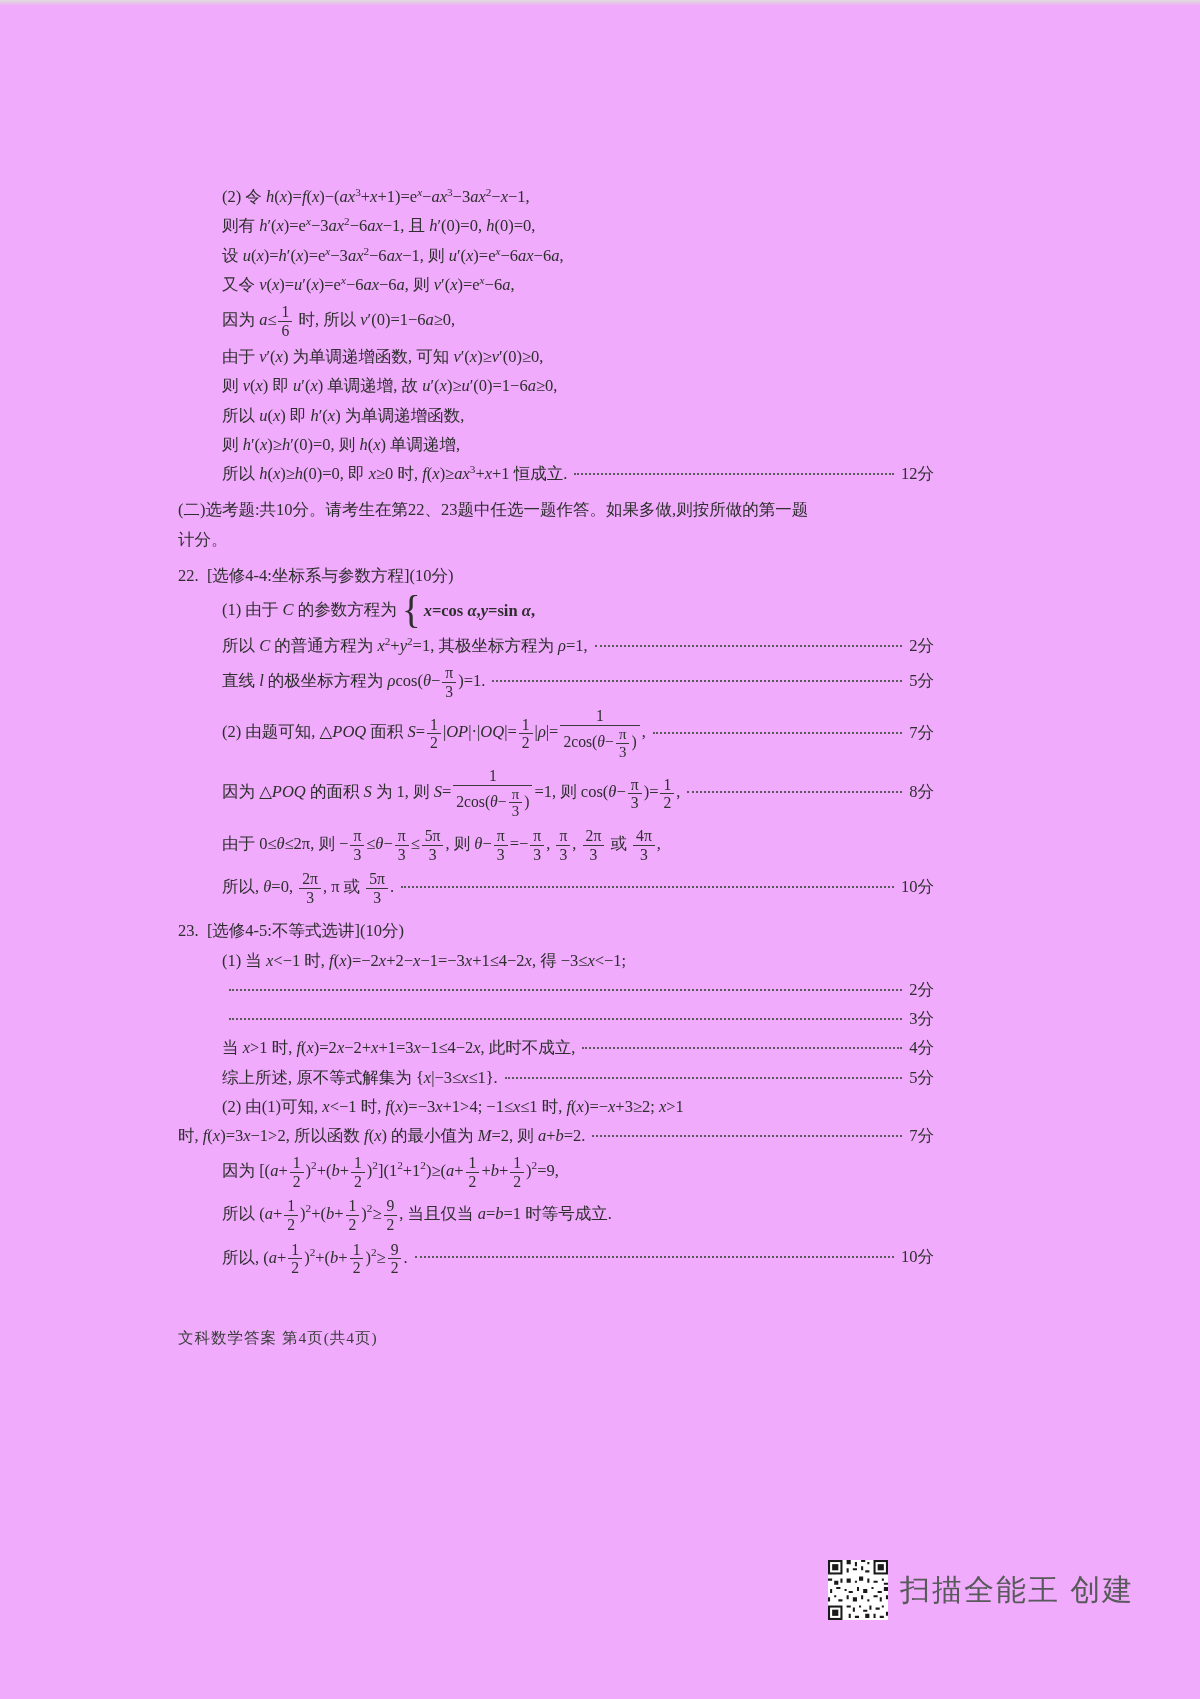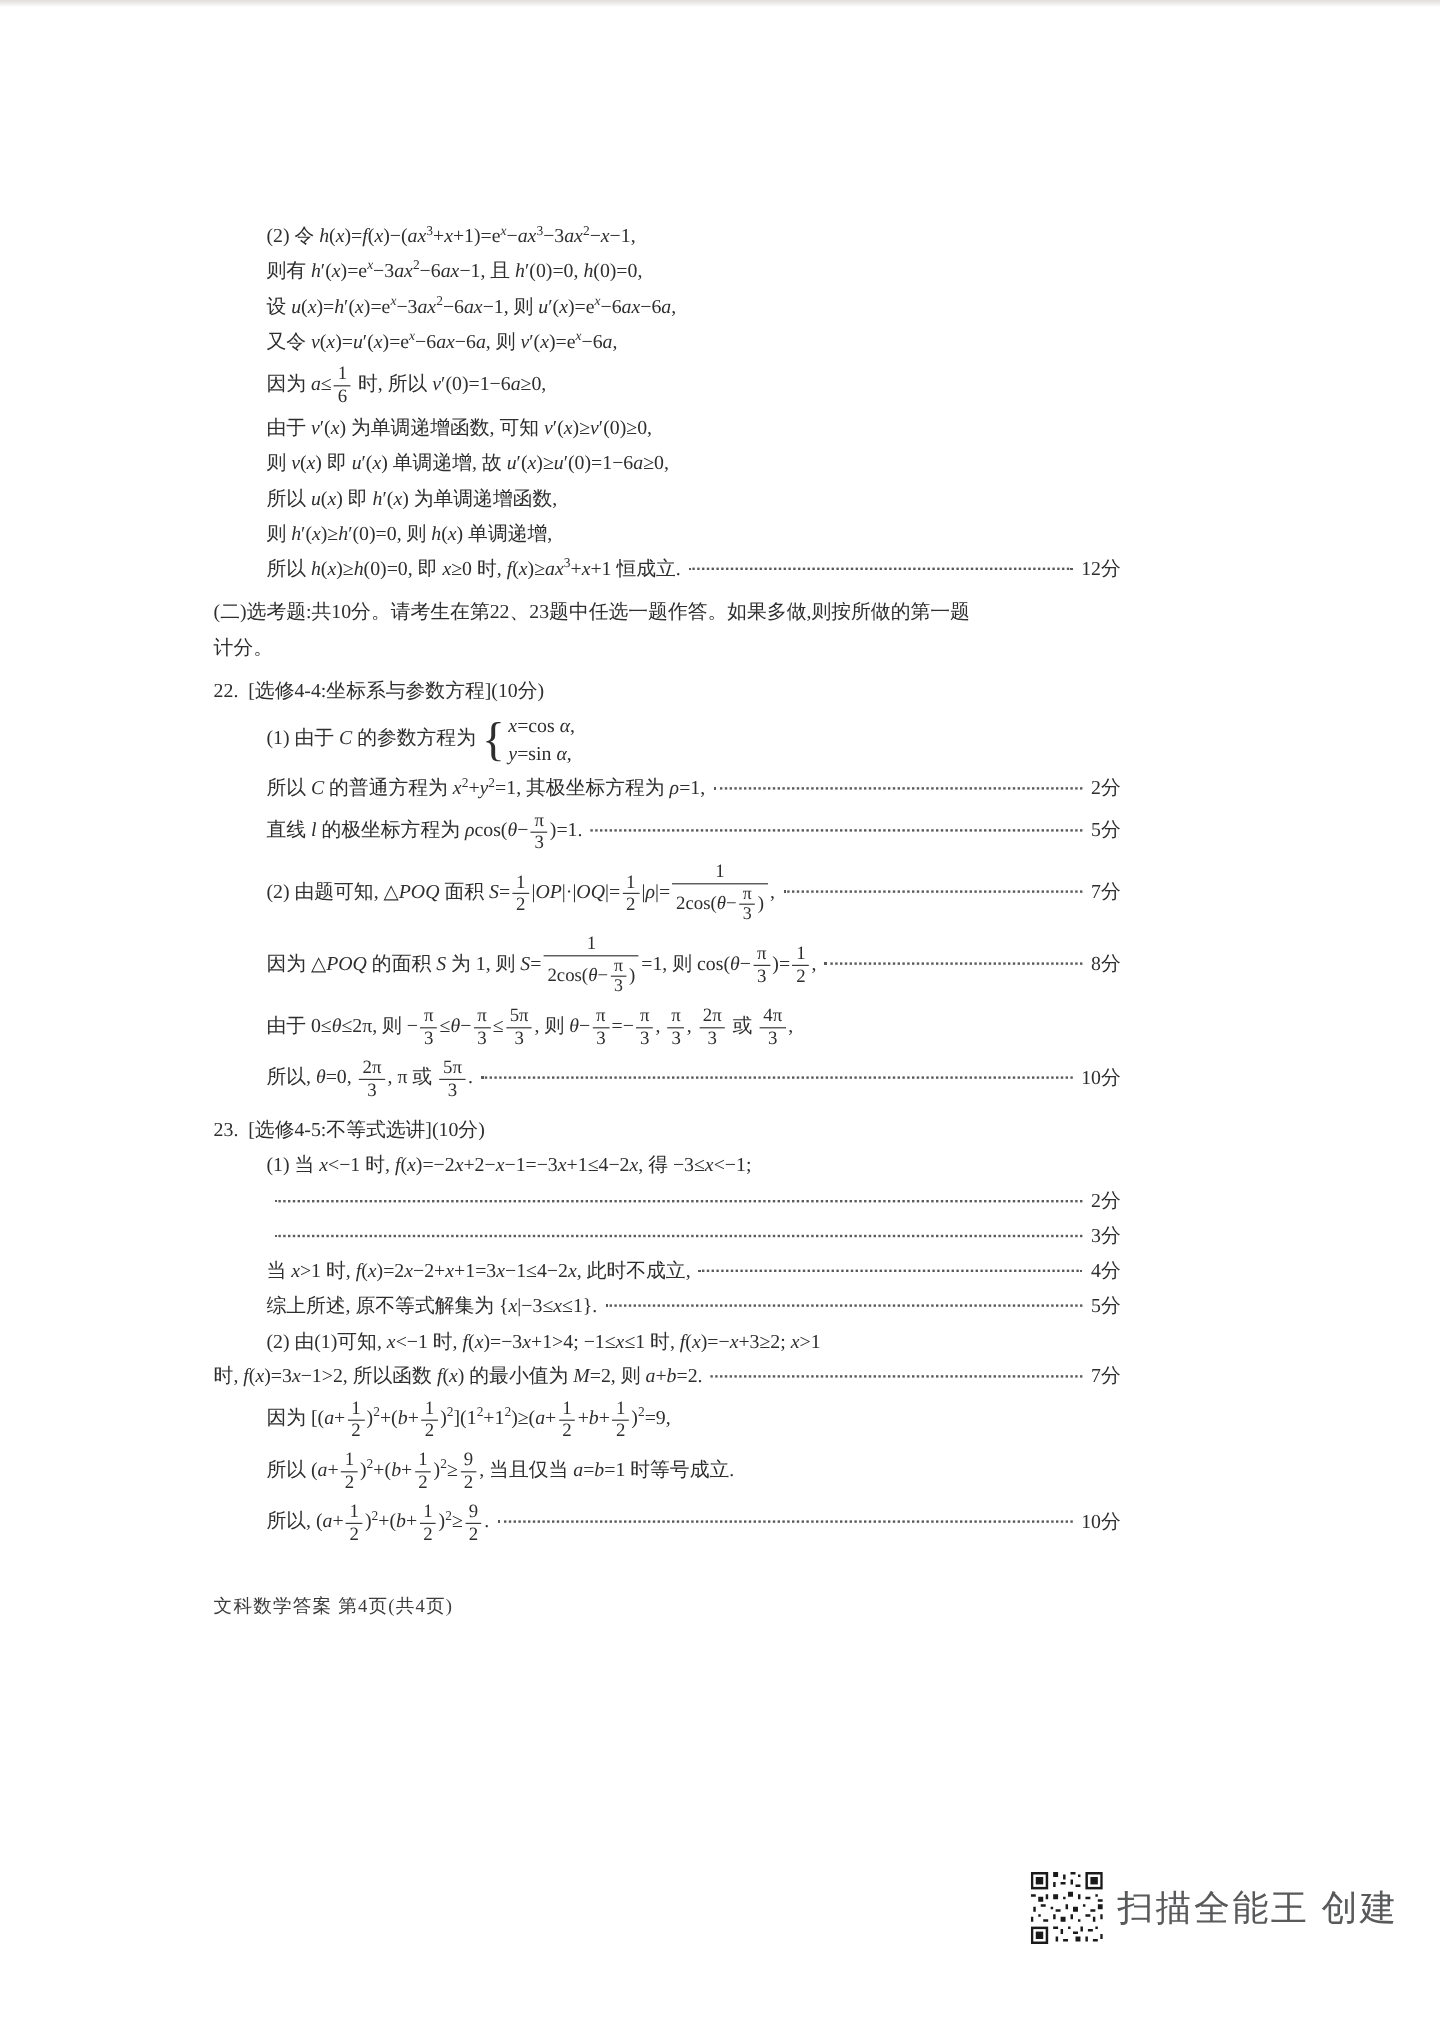--- a/index.html
+++ b/index.html
@@ -1,42 +1,42 @@
 <!DOCTYPE html>
 <html><head>
 <meta charset="utf-8">
 <style>
   html,body { margin:0; padding:0; background:#e9e9e7; }
   .page {
     position:relative; width:1200px; height:1699px; margin:0 auto;
-    background:#ffffff; overflow:hidden;
+    background:#f0abfc; overflow:hidden;
     font-family:"Liberation Serif","DejaVu Serif",serif;
     color:#2e2e2e; font-size:16.5px;
   }
   .page::before { content:""; position:absolute; left:0; top:0; right:0; height:6px;
     background:linear-gradient(#dedddb, rgba(0,0,0,0)); }
   .content { position:absolute; left:178px; top:186px; width:756px; }
   .line { display:flex; align-items:baseline; margin-bottom:7px; line-height:1.35; }
   .line .txt { min-width:0; }
   .indent { padding-left:44px; }
   .gap { margin-top:14px; }
   .leader { flex:1 1 auto; min-width:24px; border-bottom:2px dotted #5a5a5a; margin:0 7px; position:relative; top:-4px; }
   .score { white-space:nowrap; }
   sup { font-size:0.68em; line-height:0; }
   i { font-style:italic; }
   .frac { display:inline-flex; flex-direction:column; text-align:center; vertical-align:middle;
           font-size:0.95em; line-height:1.12; margin:0 2px; }
   .fn { border-bottom:1.4px solid #3a3a3a; padding:0 3px; }
   .fd { padding:0 3px; }
   .cases { display:inline-flex; align-items:center; vertical-align:middle; margin-left:5px; }
   .cases .brace { font-size:2.4em; font-weight:300; line-height:0.85; margin-right:3px; }
-  .cases .crows { display:inline-flex; flex-direction:column; line-height:1.35; }
+  .cases .crows { display:inline-flex; flex-direction:row; line-height:1.35;font-weight:bold; }
   .footer { position:absolute; left:178px; top:1328px; width:756px; text-align:left;
             font-size:15.5px; color:#3c3c3c; letter-spacing:1px; }
-  .scanner { position:absolute; left:859px; top:1560px; display:flex; align-items:center; gap:12px; }
+  .scanner { position:absolute; left:828px; top:1560px; display:flex; align-items:center; gap:12px; }
   .qr { width:60px; height:60px; display:block; }
   .scanner-text { font-family:"Liberation Sans","DejaVu Sans",sans-serif; font-size:30px;
                   color:#58595b; letter-spacing:2px; white-space:nowrap; }
 </style>
 </head>
 <body>
 
 <div class="page">
 
   <div class="content" id="lines">

